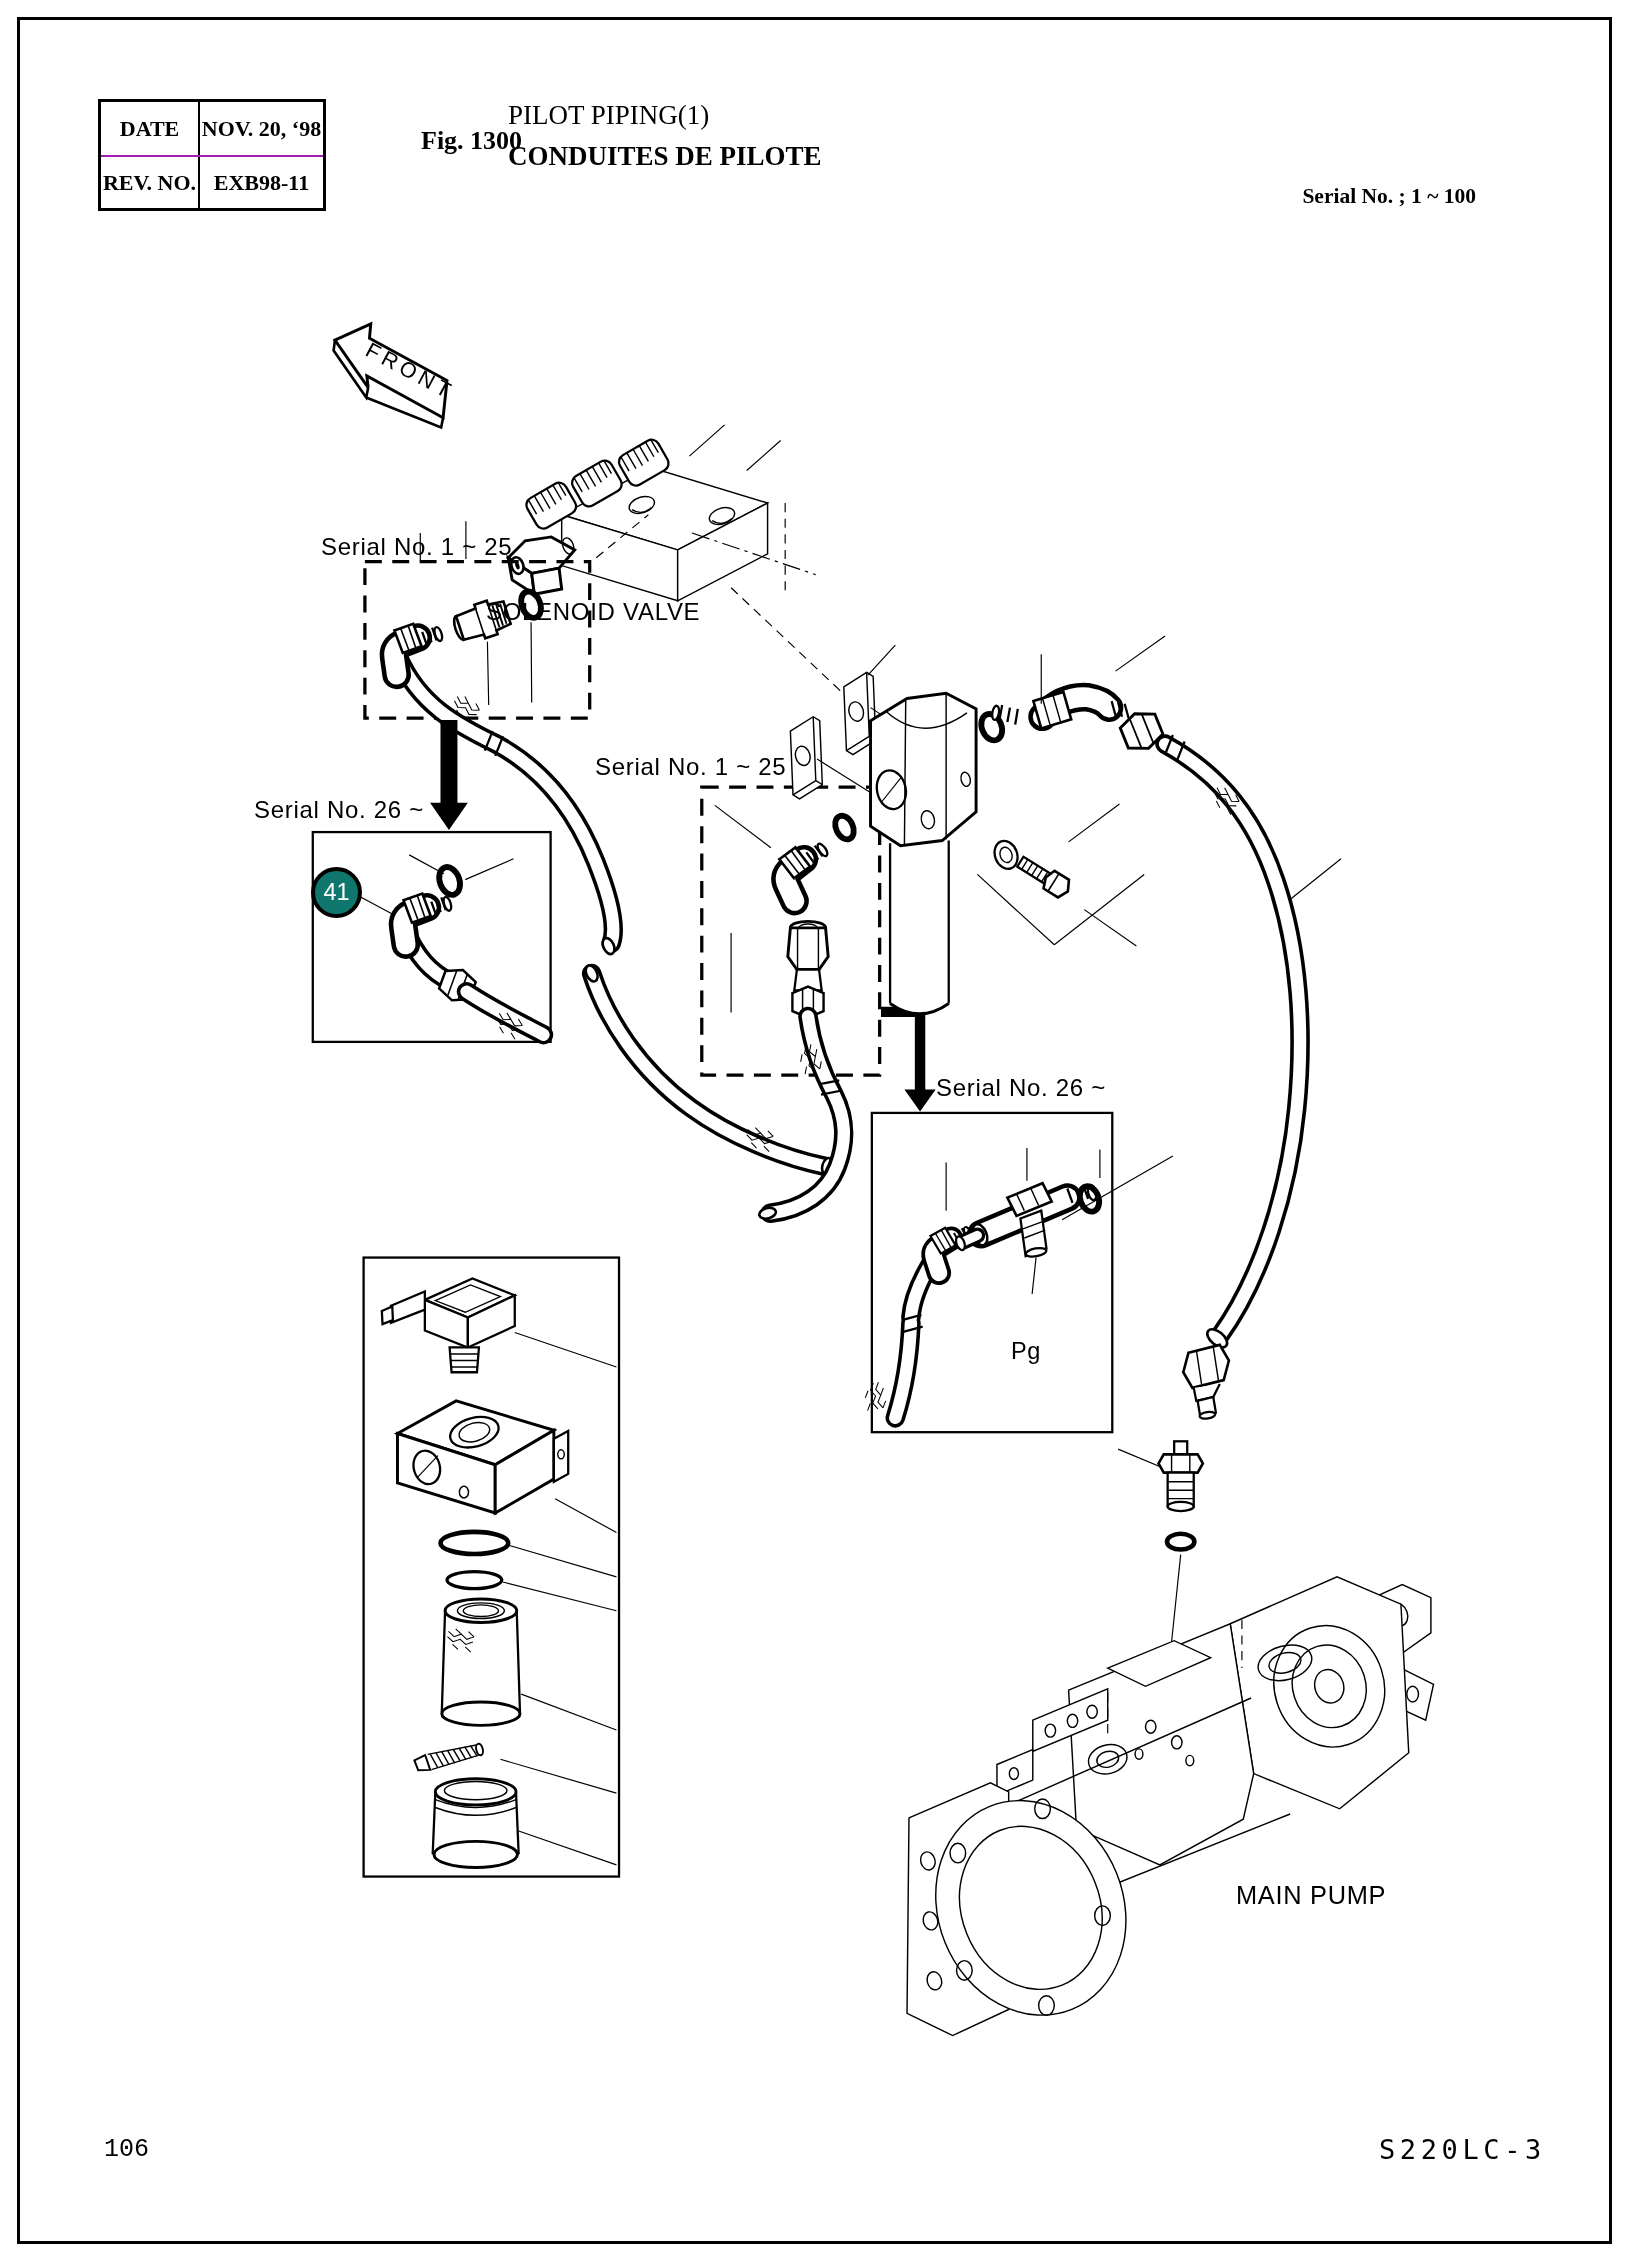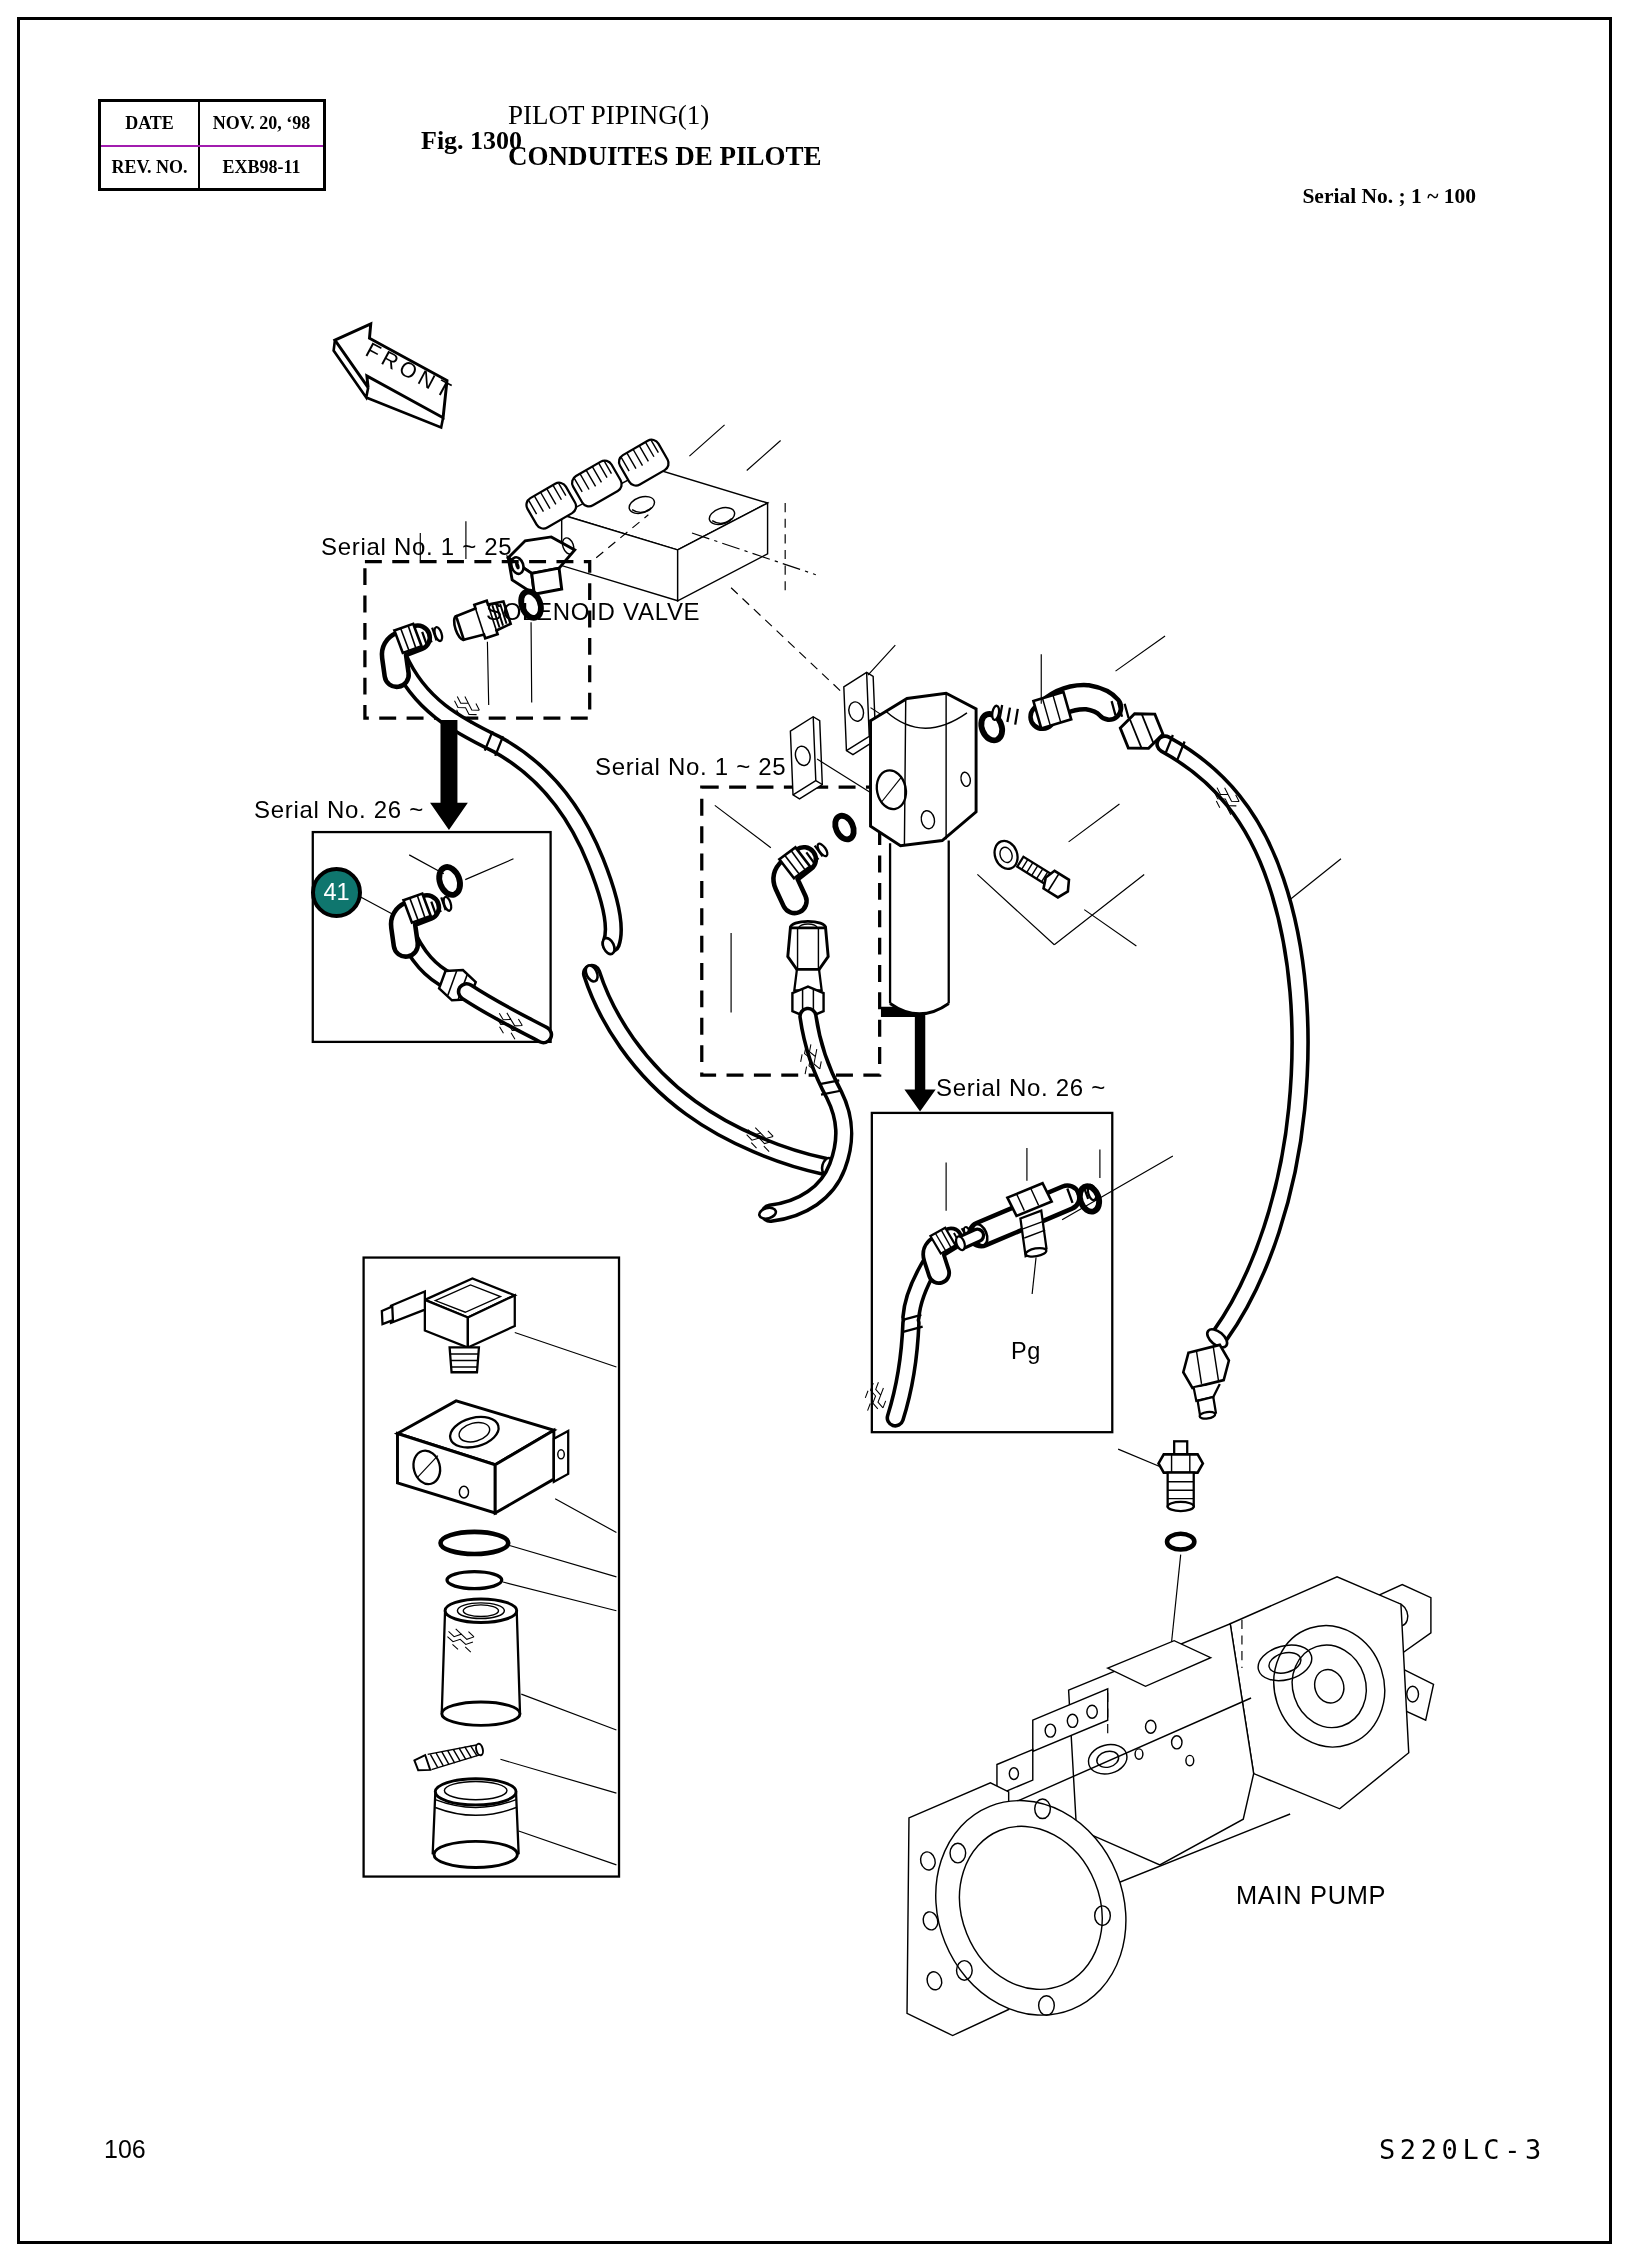--- a/index.html
+++ b/index.html
@@ -1,43 +1,43 @@
 <!DOCTYPE html>
 <html style="font-size:10.4px"><head>
 <meta charset="utf-8">
 <style>
   html,body{margin:0;padding:0;background:#fff;}
   .page{position:relative;width:1629px;height:2261px;background:#fff;overflow:hidden;
         font-family:"Liberation Sans",sans-serif;color:#000;}
   .page-border{position:absolute;left:17px;top:17px;right:17px;bottom:17px;border:3.9px solid #000;}
   
-  .rev-table{position:absolute;left:98px;top:99px;width:228px;height:92px;
+  .rev-table{position:absolute;left:98px;top:99px;width:228px;height:112px;
              border:3.9px solid #000;box-sizing:border-box;
-             font-family:"Liberation Serif",serif;font-weight:bold;font-size:18px;}
+             font-family:"Liberation Serif",serif;font-weight:bold;font-size:22px;}
   .rev-row{display:flex;height:50%;box-sizing:border-box;}
   .rev-row + .rev-row{border-top:2px solid #a21caf;}
   .rev-cell{display:flex;align-items:center;justify-content:center;box-sizing:border-box;}
   .rev-cell.lab{width:99px;border-right:2px solid #000;}
   .rev-cell.val{flex:1;}
   .fig-no{position:absolute;left:421px;top:126px;font-family:"Liberation Serif",serif;
           font-weight:bold;font-size:26px;}
   .title1{position:absolute;left:508px;top:100px;font-family:"Liberation Serif",serif;
           font-weight:normal;font-size:27px;}
   .title2{position:absolute;left:508px;top:141px;font-family:"Liberation Serif",serif;
           font-weight:bold;font-size:27px;}
   .serial-range{position:absolute;left:1267px;top:184px;width:209px;text-align:right;
           font-family:"Liberation Serif",serif;font-weight:bold;font-size:21.5px;}
   
   .dlabel{position:absolute;font-size:24px;letter-spacing:0.7px;white-space:nowrap;}
   .front-label{position:absolute;left:373px;top:338px;font-size:21.5px;letter-spacing:4.6px;
           transform:rotate(28deg);transform-origin:left top;color:#000;}
   .balloon{position:absolute;left:311px;top:867px;width:43px;height:43px;border-radius:50%;
           border:4.6px solid #000;background:#0f766e;color:#fff;font-size:23.5px;
           display:flex;align-items:center;justify-content:center;}
-  .pagenum{position:absolute;left:104px;top:2135px;font-size:25px;}
+  .pagenum{position:absolute;left:104px;top:2135px;font-size:25px;font-family:Liberation Mono, monospace;}
   .model{position:absolute;left:1379px;top:2134px;font-family:"DejaVu Sans Mono",monospace;
           font-size:27px;letter-spacing:4.6px;}
   svg{position:absolute;left:0;top:0;}
   .tl{stroke:#000;stroke-width:1.8;fill:none}
   .ln{stroke:#000;stroke-width:2.2;fill:none}
   .lnf{stroke:#000;stroke-width:2.2;fill:#fff}
   .med{stroke:#000;stroke-width:3.5;fill:none}
   .medf{stroke:#000;stroke-width:3.5;fill:#fff}
   .th4{stroke:#000;stroke-width:4.5;fill:#fff}
   .oring{stroke:#000;stroke-width:9;fill:none}

